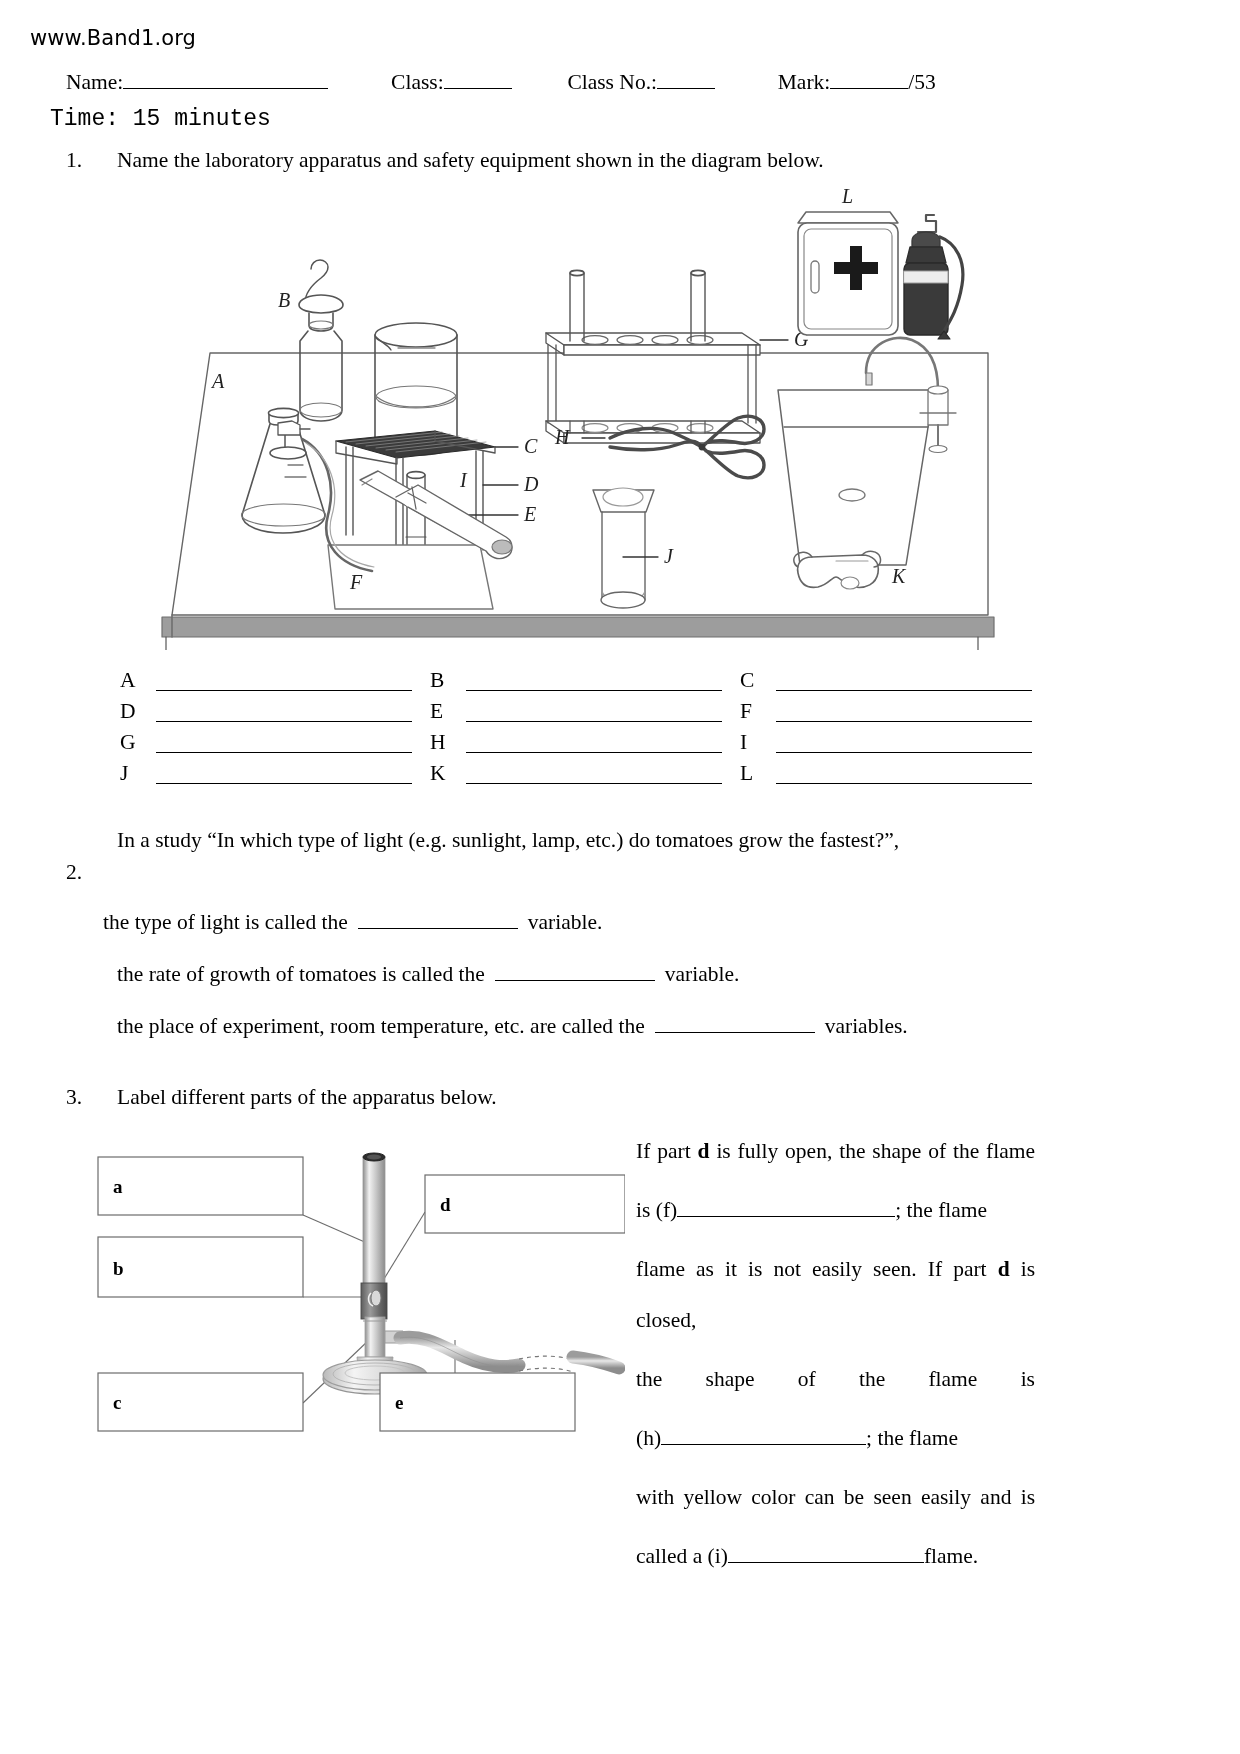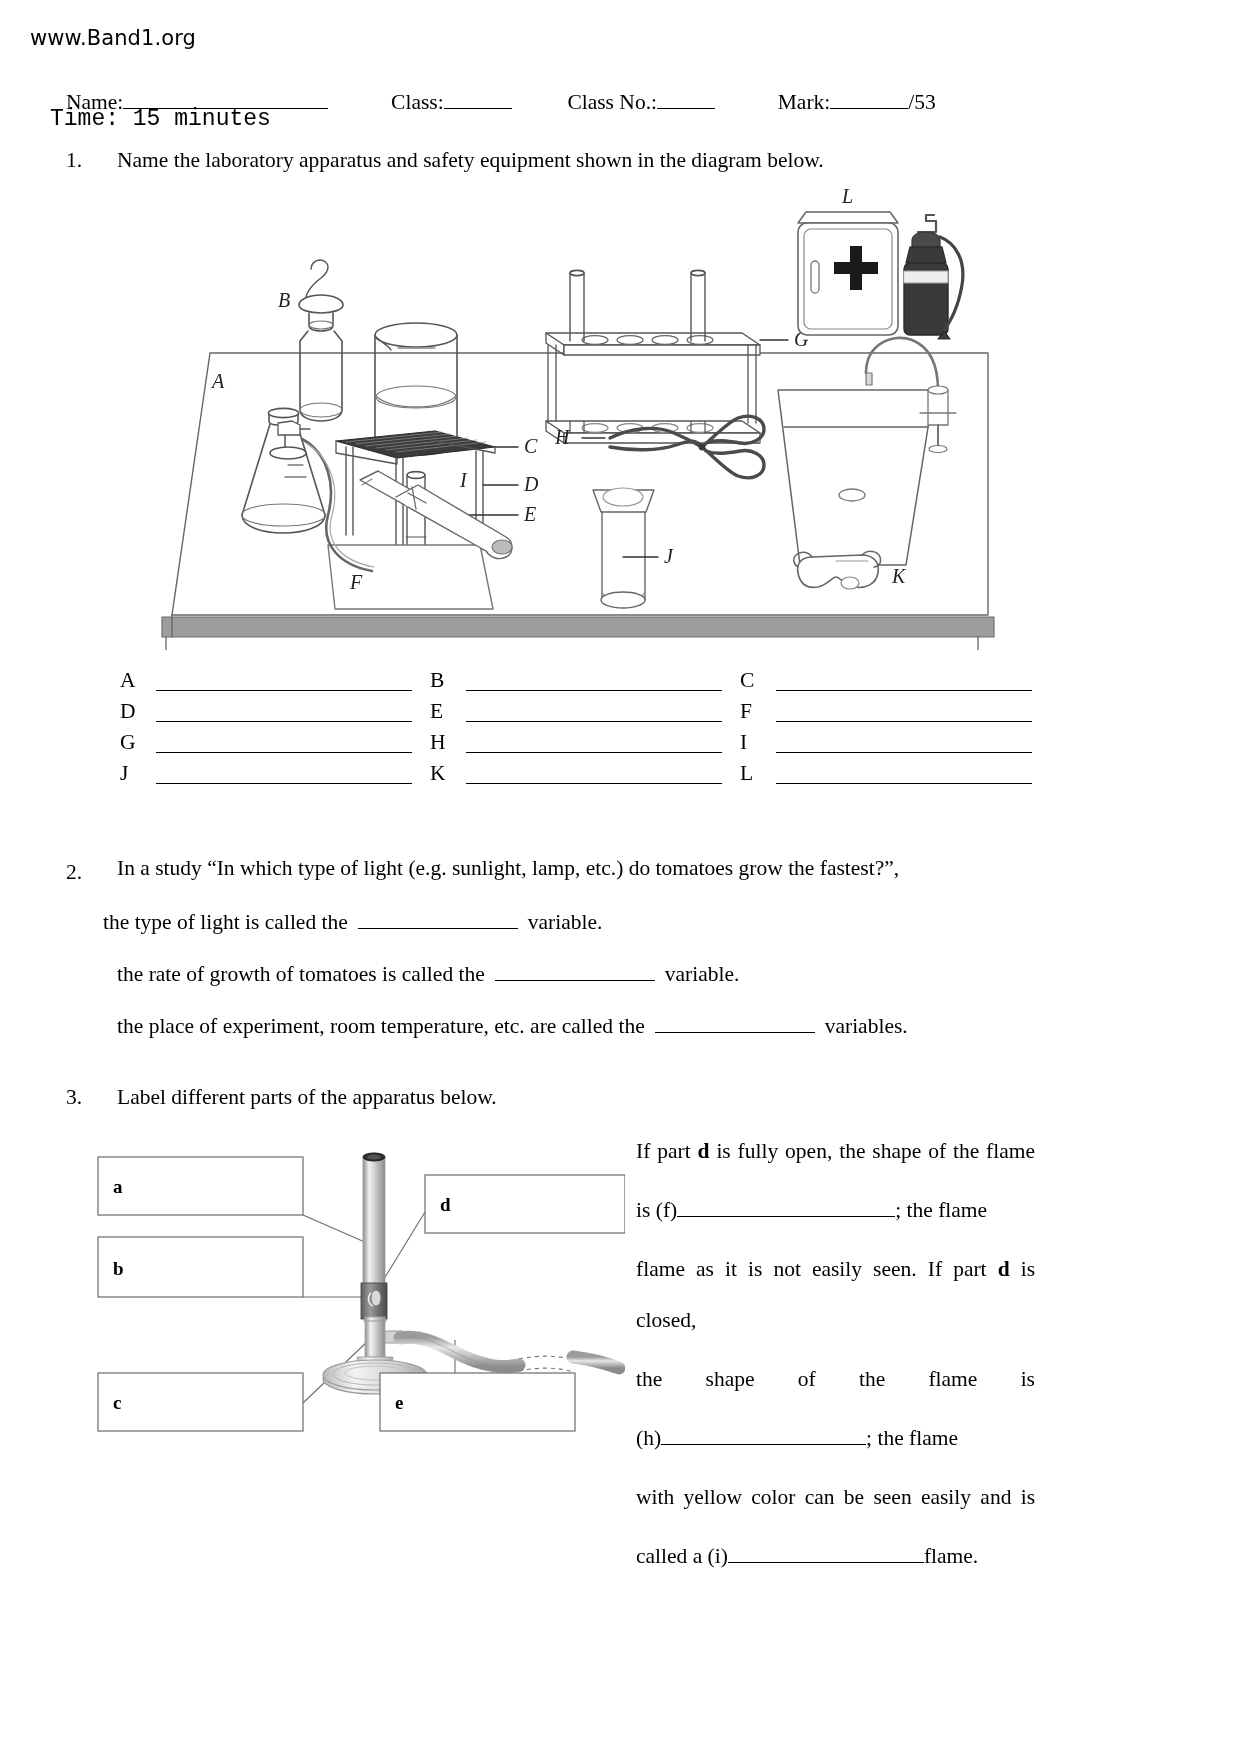--- a/index.html
+++ b/index.html
@@ -32,21 +32,21 @@
     letter-spacing: .1px;
   }
   .id-row {
     position: absolute;
     left: 66px;
     top: 70px;
     width: 1000px;
     font-size: 21.5px;
     white-space: nowrap;
   }
-  .id-row .fld { display: inline-block; margin-top: 20px; }
+  .id-row .fld { display: inline-block; }
   .rule {
     display: inline-block;
     border-bottom: 1.4px solid #000;
     height: 17px;
     vertical-align: baseline;
   }
   .time-row {
     position: absolute;
     left: 50px;
     top: 106px;
@@ -404,21 +404,21 @@
         <span class="ansline"></span>
       </div>
       <div class="anscell">
         <span class="anslabel">L</span>
         <span class="ansline"></span>
       </div>
     </div>
   </div>
 
   <div class="qnum" style="left:66px; top:860px;">2.</div>
-  <div class="qtext" style="left:117px; top:856px;">In a study “In which type of light (e.g. sunlight, lamp, etc.) do tomatoes grow the fastest?”,</div>
+  <div class="qtext" style="left:117px; top:828px;">In a study “In which type of light (e.g. sunlight, lamp, etc.) do tomatoes grow the fastest?”,</div>
 
   <div class="qline" style="left:103px; top:910px;">
     <span>the type of light is called the</span><span class="rule" style="width:160px; margin:0 10px;"></span><span>variable.</span>
   </div>
 
   <div class="qline" style="left:117px; top:962px;">
     <span>the rate of growth of tomatoes is called the</span><span class="rule" style="width:160px; margin:0 10px;"></span><span>variable.</span>
   </div>
 
   <div class="qline" style="left:117px; top:1014px;">

